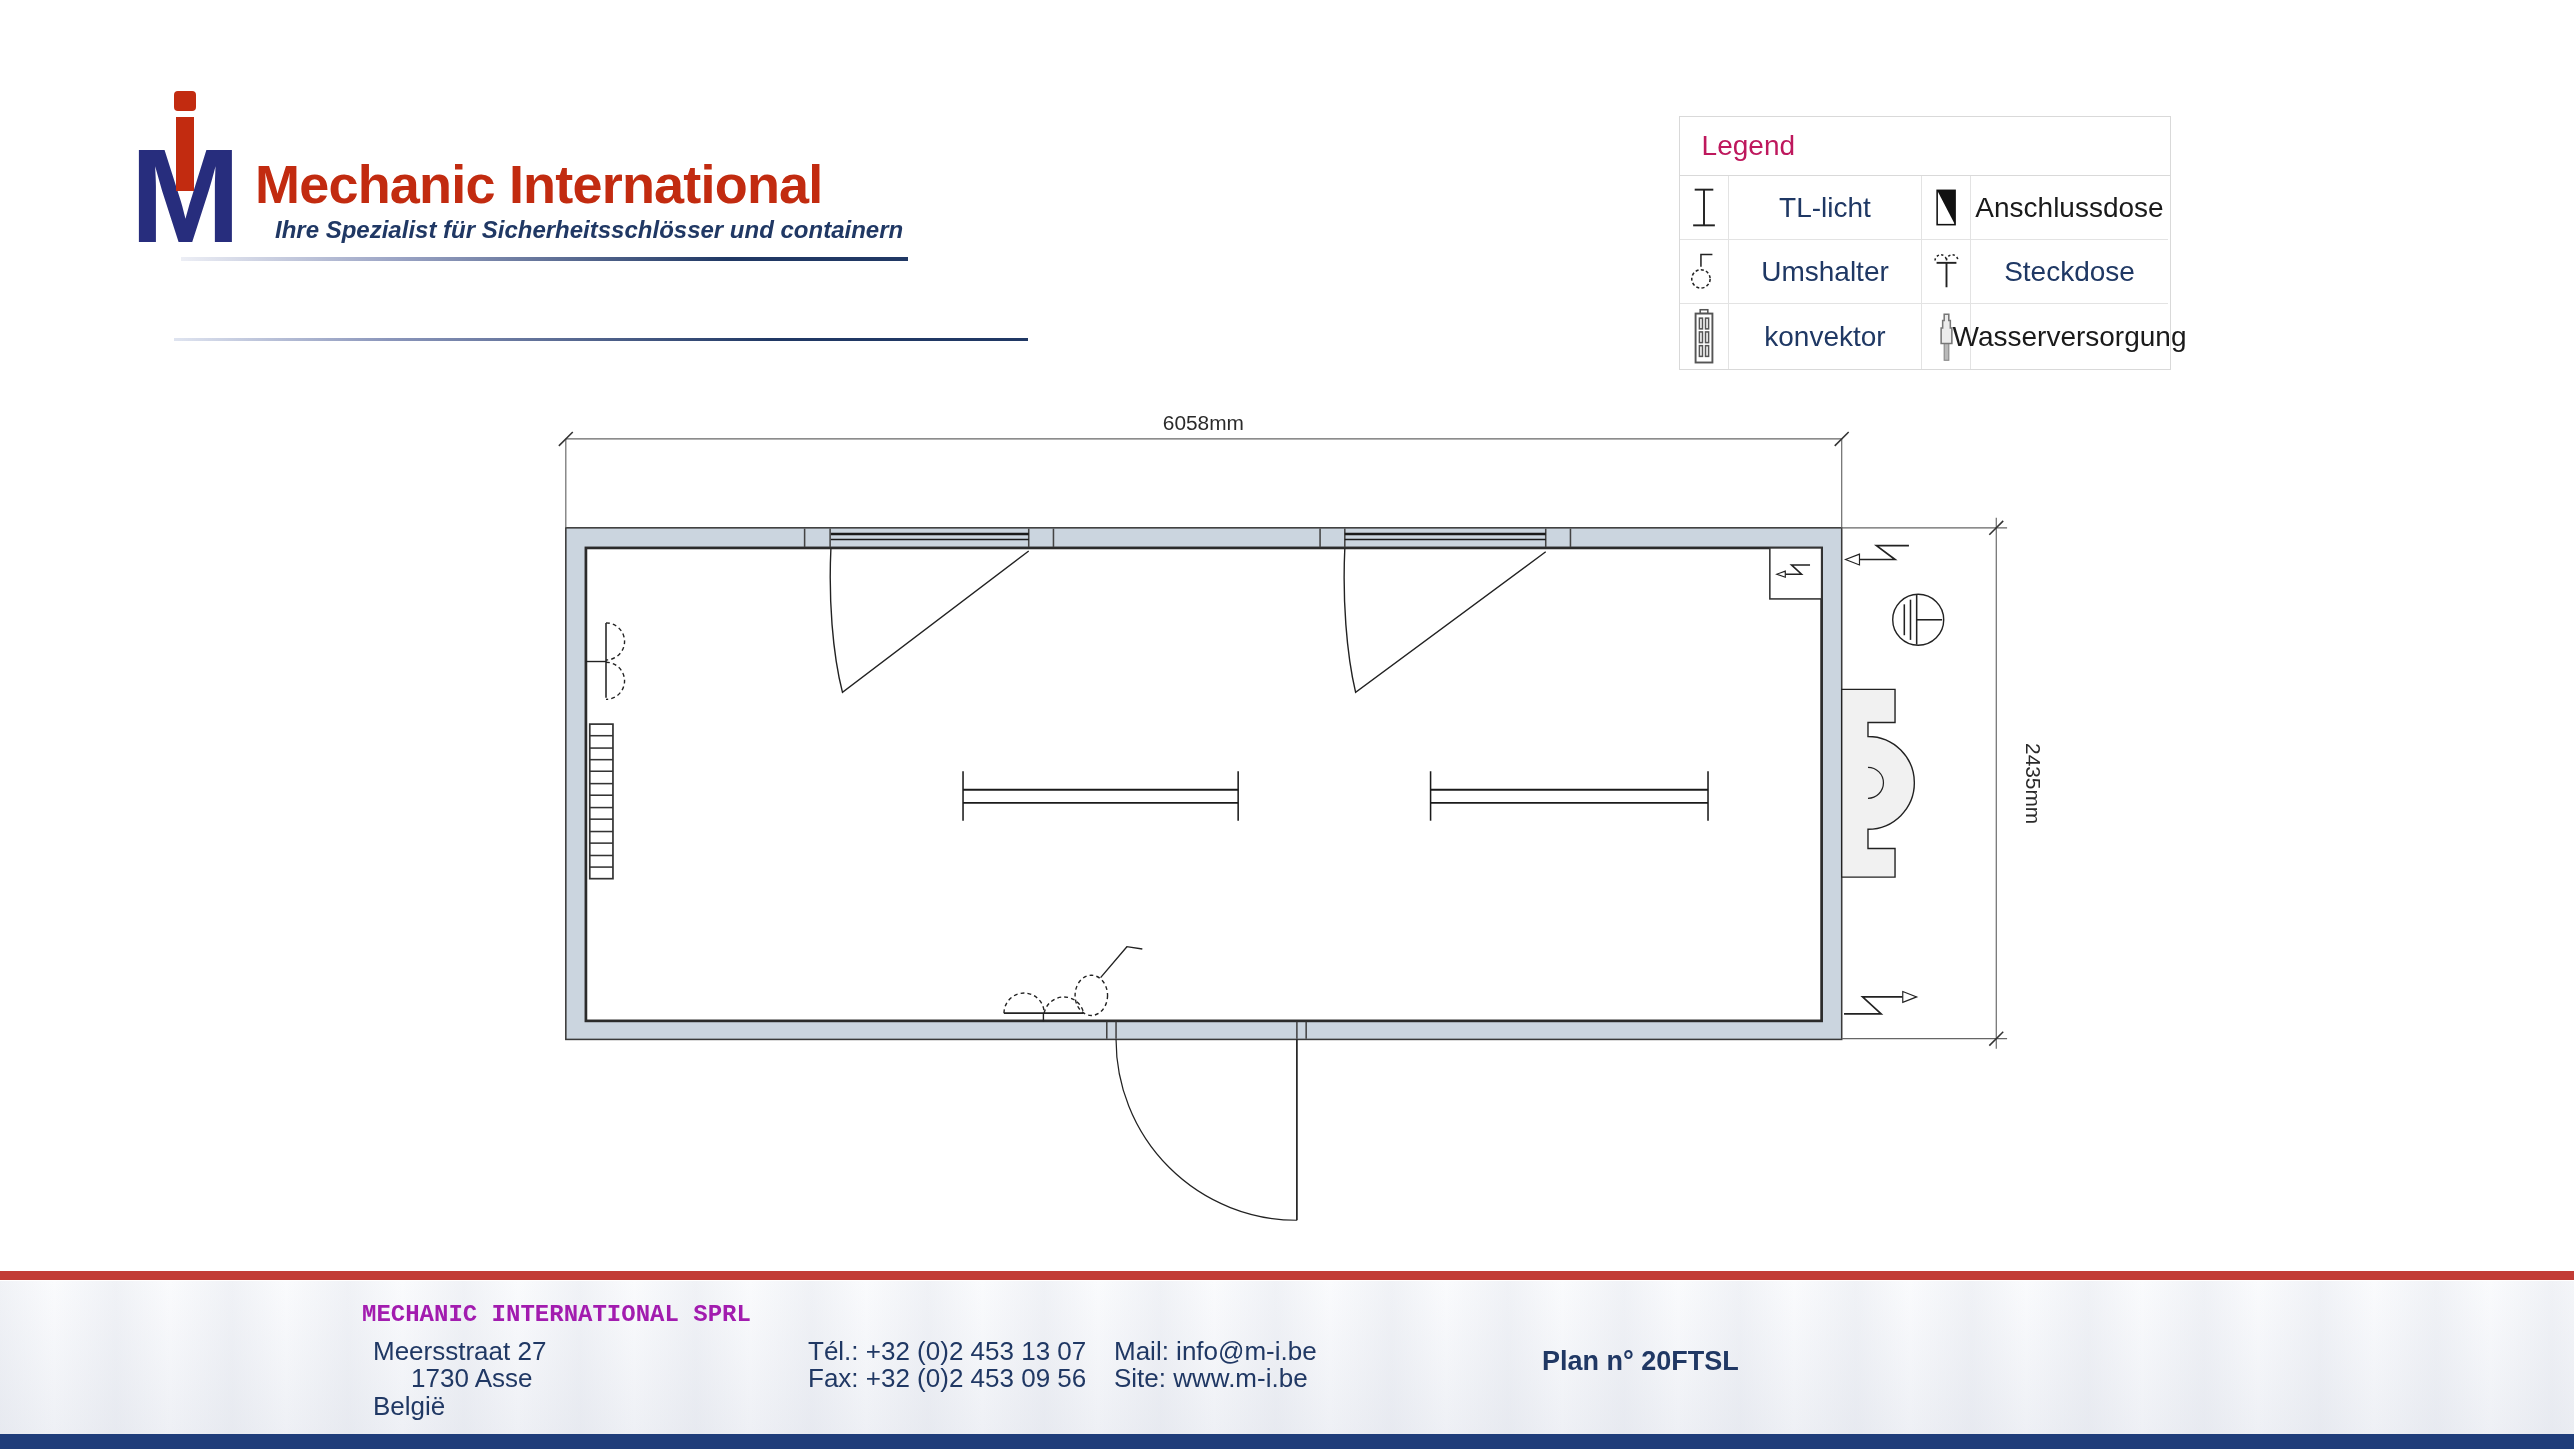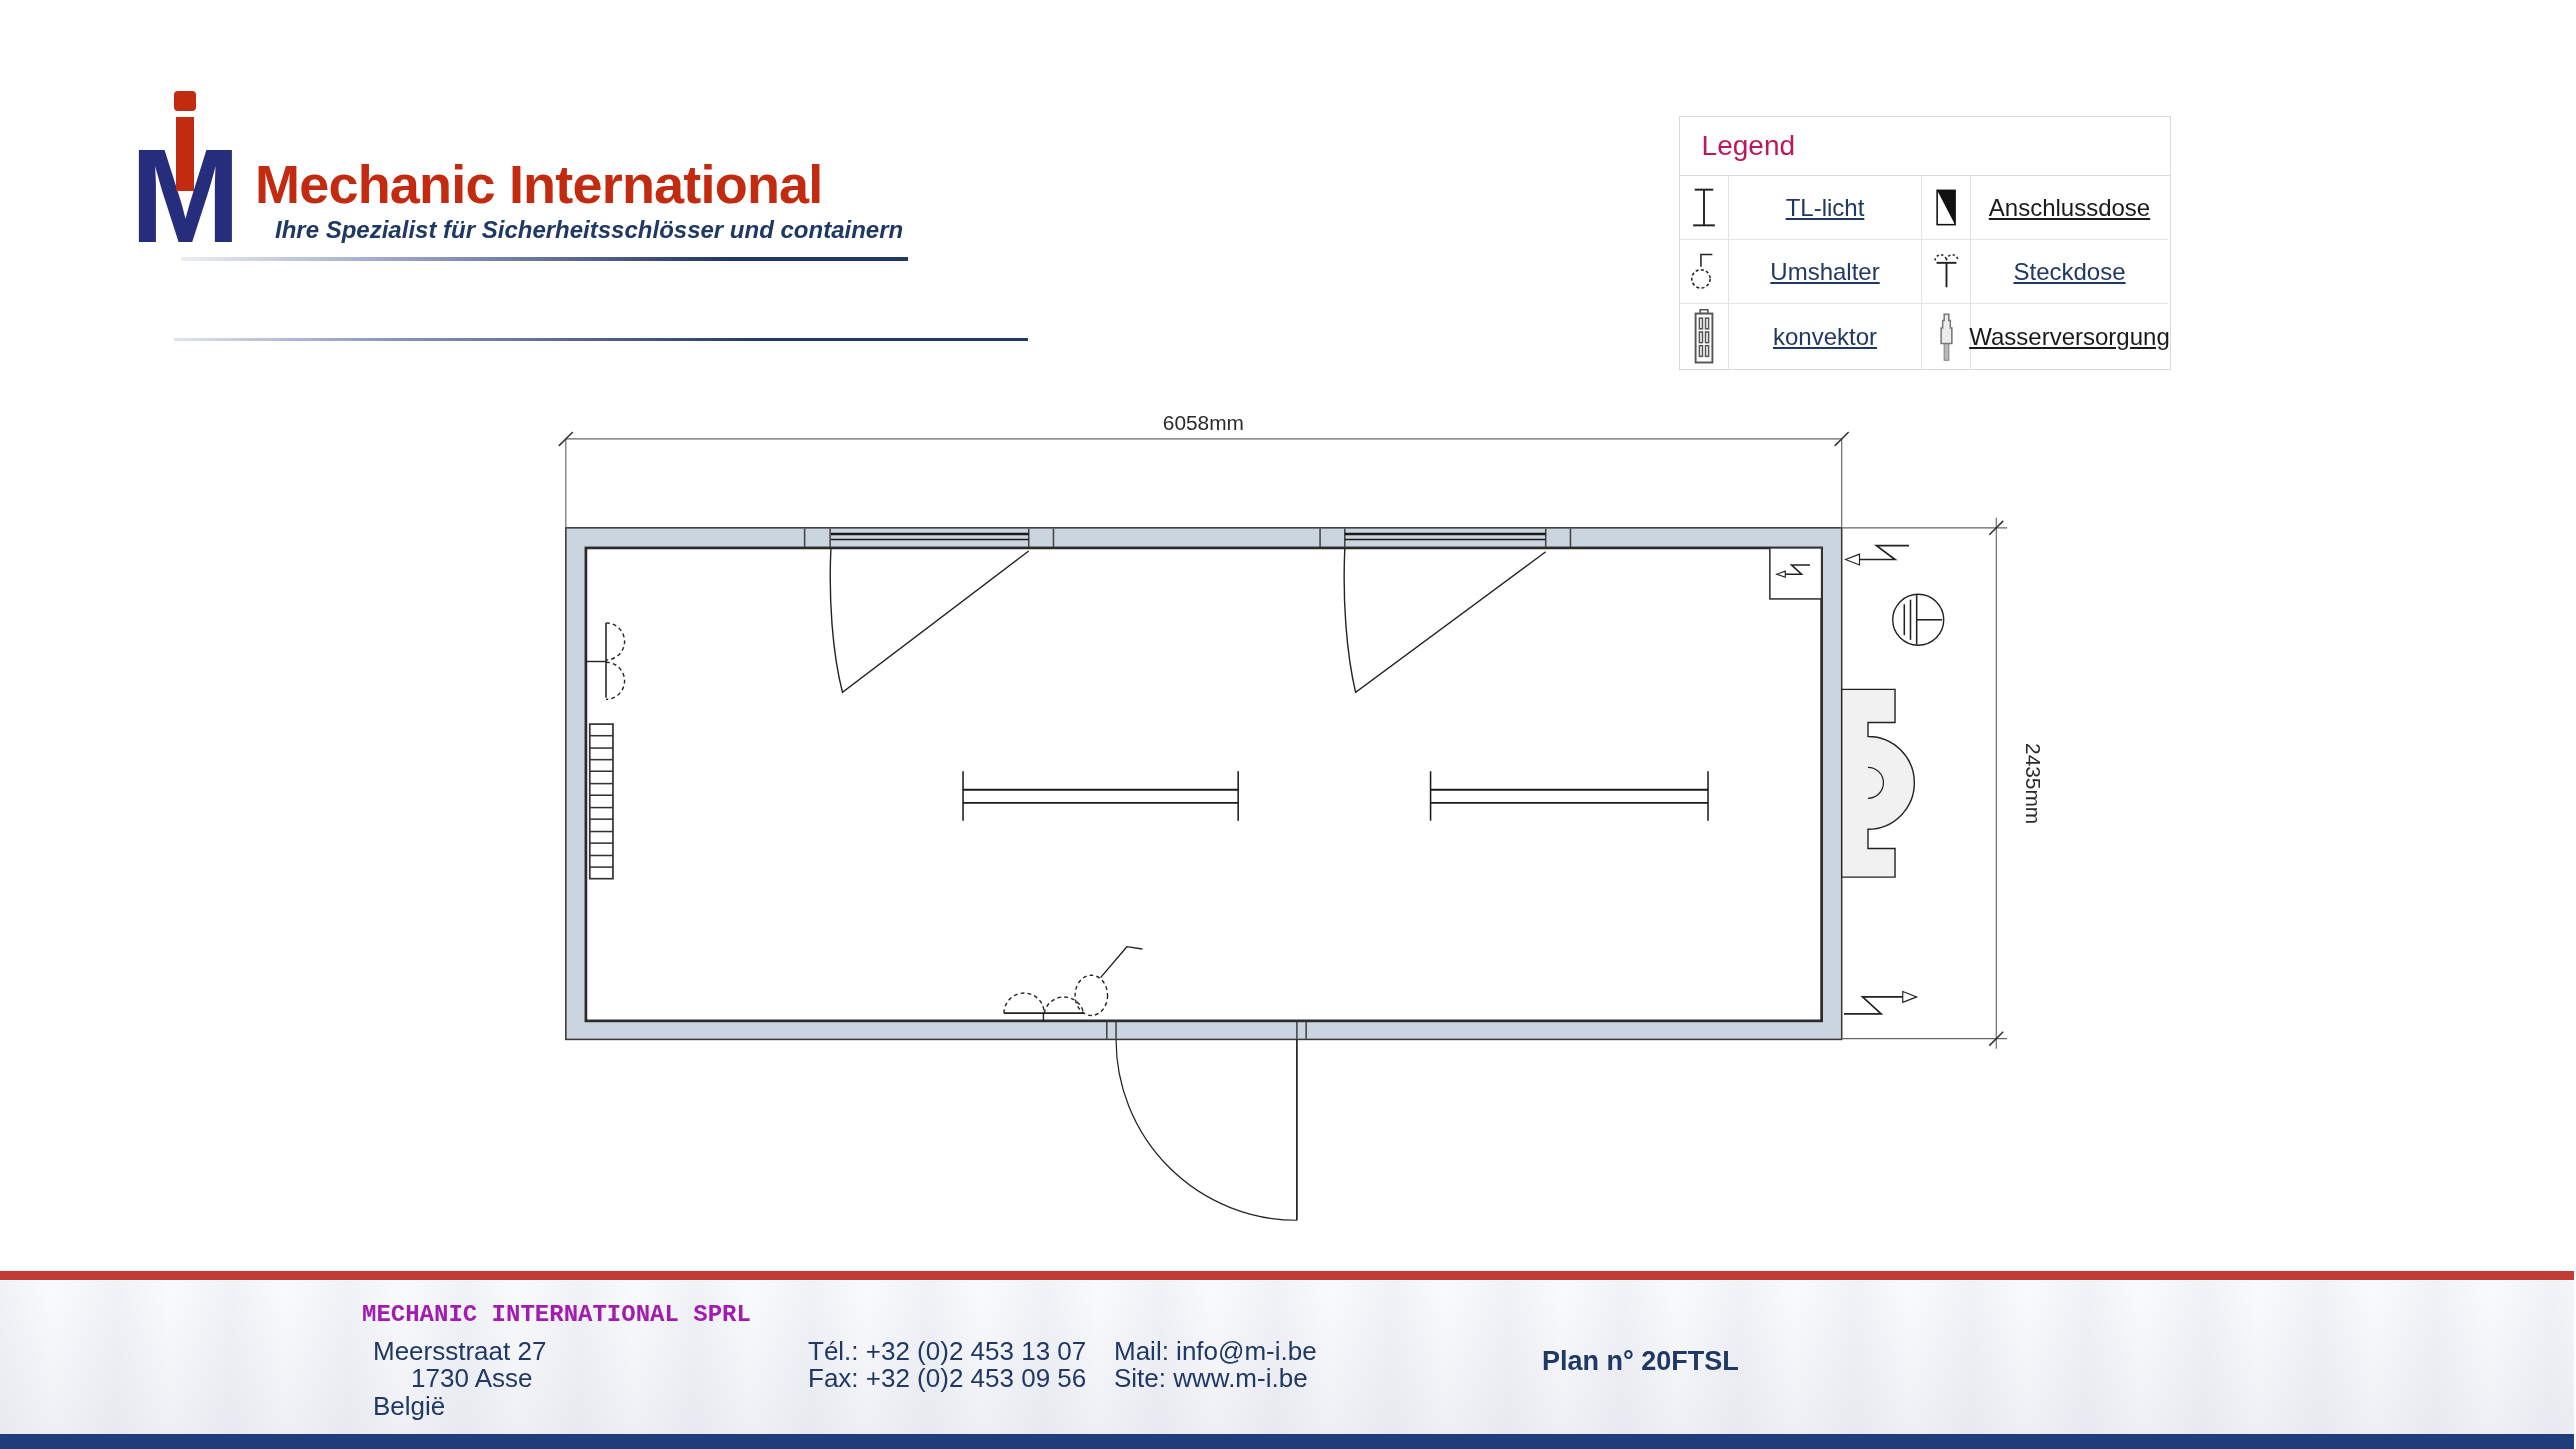--- a/index.html
+++ b/index.html
@@ -31,21 +31,21 @@
           background:#fff;border:1.5px solid #d9d9d9;box-sizing:border-box;}
   .legend-header{height:59px;border-bottom:1.5px solid #d9d9d9;display:flex;
                  align-items:center;padding-left:21.6px;box-sizing:border-box;}
   .legend-title{color:#be185d;font-size:28px;}
   .legend-grid{display:grid;grid-template-columns:49px 193px 49px 197px;
                grid-template-rows:64px 64px 65px;}
   .legend-cell{border-right:1.5px solid #e3e3e3;border-bottom:1.5px solid #e3e3e3;
                display:flex;align-items:center;justify-content:center;box-sizing:border-box;}
   .legend-grid .no-rb{border-right:none;}
   .legend-grid .no-bb{border-bottom:none;}
-  .lbl{font-size:24px;text-decoration:underline;}
+  .lbl{font-size:28px;}
   .lbl-navy{color:#1F3864;}
   .lbl-black{color:#1a1a1a;}
 
   
   .plan-svg{position:absolute;left:0;top:0;}
   .dim-text{font-size:27px;fill:#2a2a2a;font-family:"Liberation Sans",sans-serif;}
 
   
   .footer-redbar{position:absolute;left:0;top:1271px;width:2574px;height:9.3px;background:#C23B35;}
   .footer-bg{position:absolute;left:0;top:1281px;width:2574px;height:153px;

